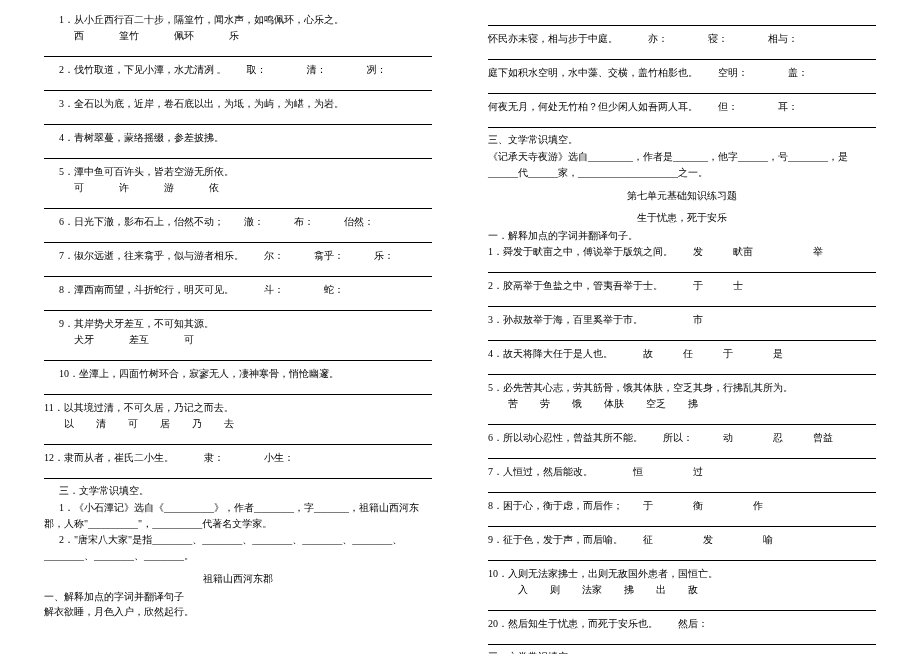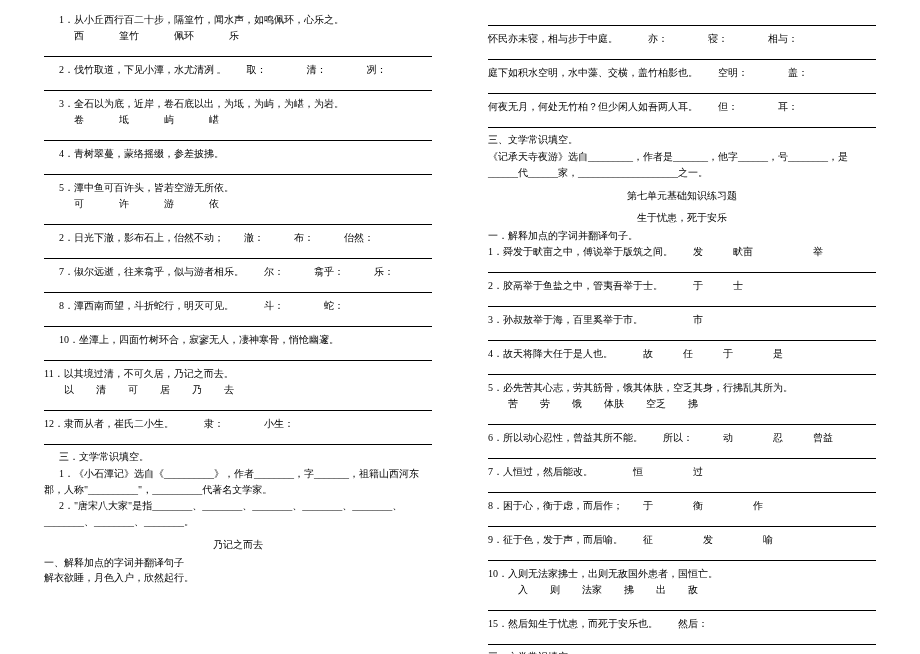--- a/index.html
+++ b/index.html
@@ -81,54 +81,58 @@
       <div class="underline"></div>
     </div>
 
     <div class="item">
       <div class="q-text">2．伐竹取道，下见小潭，水尤清冽 。　　取：　　　　清：　　　　冽：</div>
       <div class="underline"></div>
     </div>
 
     <div class="item">
       <div class="q-text">3．全石以为底，近岸，卷石底以出，为坻，为屿，为嵁，为岩。</div>
-      <div class="sub-line wide-gap">
-        <span>卷</span><span>坻</span><span>屿</span><span>嵁</span>
-      </div>
       <div class="underline"></div>
     </div>
 
     <div class="item">
       <div class="q-text">4．青树翠蔓，蒙络摇缀，参差披拂。</div>
       <div class="underline"></div>
     </div>
 
     <div class="item">
       <div class="q-text">5．潭中鱼可百许头，皆若空游无所依。</div>
       <div class="sub-line wide-gap">
         <span>可</span><span>许</span><span>游</span><span>依</span>
       </div>
       <div class="underline"></div>
     </div>
 
     <div class="item">
-      <div class="q-text">2．日光下澈，影布石上，佁然不动；　　澈：　　　布：　　　佁然：</div>
+      <div class="q-text">6．日光下澈，影布石上，佁然不动；　　澈：　　　布：　　　佁然：</div>
       <div class="underline"></div>
     </div>
 
     <div class="item">
       <div class="q-text">7．俶尔远逝，往来翕乎，似与游者相乐。　　尔：　　　翕乎：　　　乐：</div>
       <div class="underline"></div>
     </div>
 
     <div class="item">
       <div class="q-text">8．潭西南而望，斗折蛇行，明灭可见。　　　斗：　　　　蛇：</div>
       <div class="underline"></div>
     </div>
 
+    <div class="item">
+      <div class="q-text">9．其岸势犬牙差互，不可知其源。</div>
+      <div class="sub-line wide-gap">
+        <span>犬牙</span><span>差互</span><span>可</span>
+      </div>
+      <div class="underline"></div>
+    </div>
 
     <div class="item">
       <div class="q-text">10．坐潭上，四面竹树环合，寂寥无人，凄神寒骨，悄怆幽邃。</div>
       <div class="underline"></div>
     </div>
 
     <div class="item">
       <div class="q-text no-indent">11．以其境过清，不可久居，乃记之而去。</div>
       <div class="sub-line med-gap" style="text-indent:2em">
         <span>以</span><span>清</span><span>可</span><span>居</span><span>乃</span><span>去</span>
@@ -138,21 +142,21 @@
 
     <div class="item">
       <div class="q-text no-indent">12．隶而从者，崔氏二小生。　　　隶：　　　　小生：</div>
       <div class="underline"></div>
     </div>
 
     <div class="section-h">三．文学常识填空。</div>
     <div class="fill-line">1．《小石潭记》选自《__________》，作者________，字_______，祖籍山西河东郡，人称"__________"，__________代著名文学家。</div>
     <div class="fill-line">2．"唐宋八大家"是指________、________、________、________、________、________、________、________。</div>
 
-    <div class="title-center">乃记之而去</div>
+    <div class="title-center">祖籍山西河东郡</div>
     <div class="q-text no-indent">一、解释加点的字词并翻译句子</div>
     <div class="q-text no-indent">解衣欲睡，月色入户，欣然起行。</div>
 
   </div>
 
   <div class="col col-right">
     <div class="underline"></div>
 
     <div class="item">
       <div class="q-text no-indent">怀民亦未寝，相与步于中庭。　　　亦：　　　　寝：　　　　相与：</div>
@@ -216,21 +220,21 @@
       <div class="underline"></div>
     </div>
     <div class="item">
       <div class="q-text no-indent">10．入则无法家拂士，出则无敌国外患者，国恒亡。</div>
       <div class="sub-line med-gap" style="text-indent:3em">
         <span>入</span><span>则</span><span>法家</span><span>拂</span><span>出</span><span>敌</span>
       </div>
       <div class="underline"></div>
     </div>
     <div class="item">
-      <div class="q-text no-indent">15．然后知生于忧患，而死于安乐也。　　然后：</div>
+      <div class="q-text no-indent">20．然后知生于忧患，而死于安乐也。　　然后：</div>
       <div class="underline"></div>
     </div>
 
     <div class="section-h no-indent">三．文学常识填空。</div>
 
   </div>
 
 </div>
 
 </body></html>

